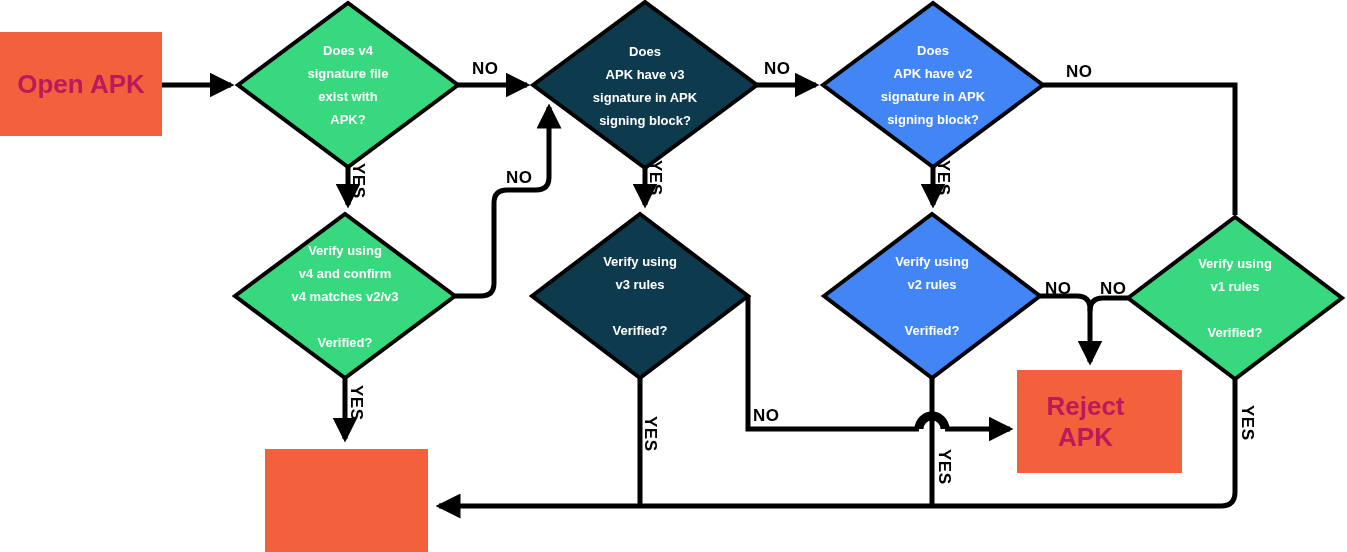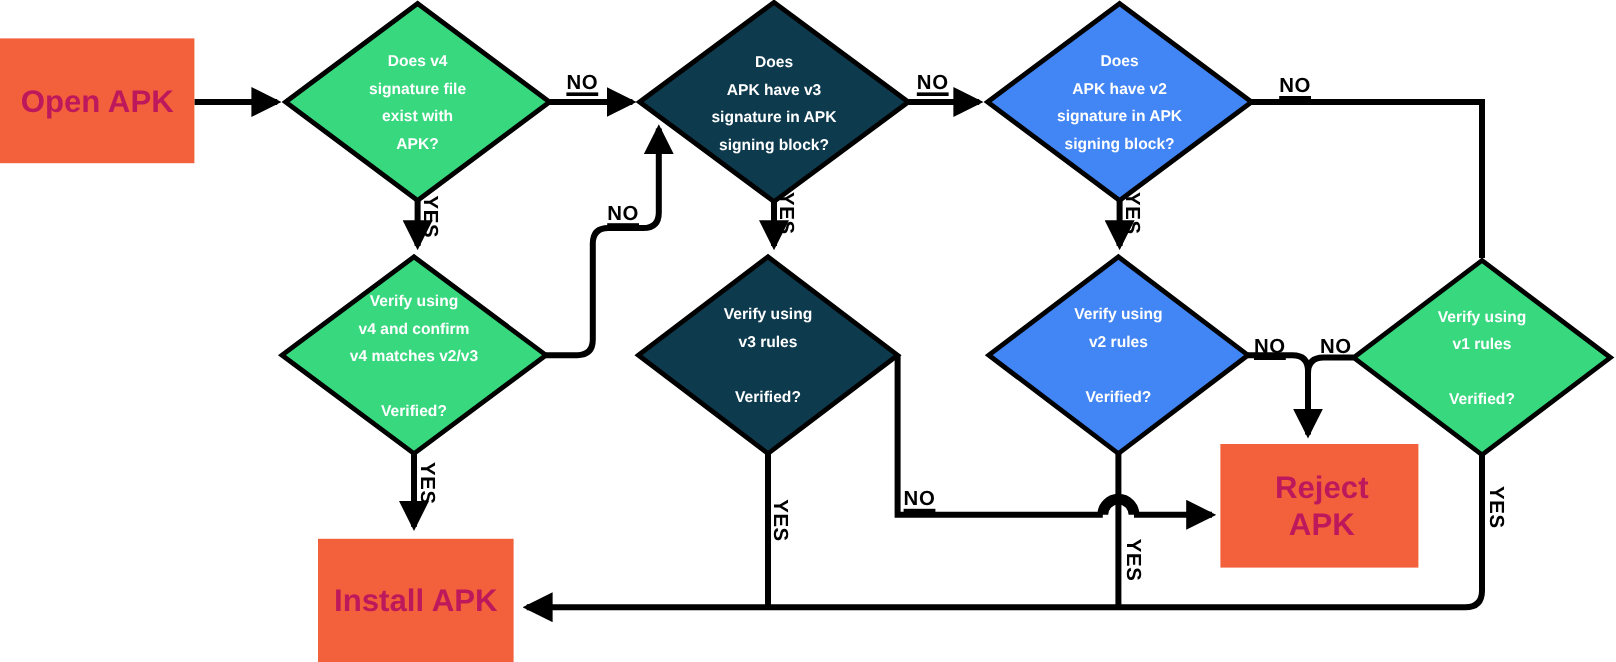--- a/index.html
+++ b/index.html
@@ -40,21 +40,20 @@
   .edge-label {
     position: absolute;
     color: #000000;
     font-weight: bold;
     font-size: 17px;
     letter-spacing: 0.5px;
     white-space: nowrap;
     pointer-events: none;
   }
   .edge-label.no {
-    text-decoration: underline;
     text-decoration-thickness: 2.5px;
     text-underline-offset: 3px;
   }
   .edge-label.yes {
     transform: rotate(90deg);
     transform-origin: 0 0;
   }
 </style>
 </head>
 <body>
@@ -129,22 +128,21 @@
 Verified?</div>
   <div class="node-text" style="left:824px; top:214px; width:216px; height:164px;">Verify using
 v2 rules
 
 Verified?</div>
   <div class="node-text" style="left:1128px; top:217px; width:214px; height:162px;">Verify using
 v1 rules
 
 Verified?</div>
 
-  <div class="box-label" style="left:1017px; top:370px; width:137px; height:103px;padding-left:16px;">Reject APK</div>
-  <div class="box-label" style="left:265px; top:449px; width:163px; height:103px;">Install APK</div>
+  <div class="box-label" style="left:1017px; top:370px; width:137px; height:103px;">Reject APK</div>
 
   <span class="edge-label no" style="left:472px; top:59px;">NO</span>
   <span class="edge-label no" style="left:764px; top:59px;">NO</span>
   <span class="edge-label no" style="left:1066px; top:62px;">NO</span>
   <span class="edge-label no" style="left:506px; top:168px;">NO</span>
   <span class="edge-label no" style="left:753px; top:406px;">NO</span>
   <span class="edge-label no" style="left:1045px; top:279px;">NO</span>
   <span class="edge-label no" style="left:1100px; top:279px;">NO</span>
 
   <span class="edge-label yes" style="left:368px; top:163px;">YES</span>

